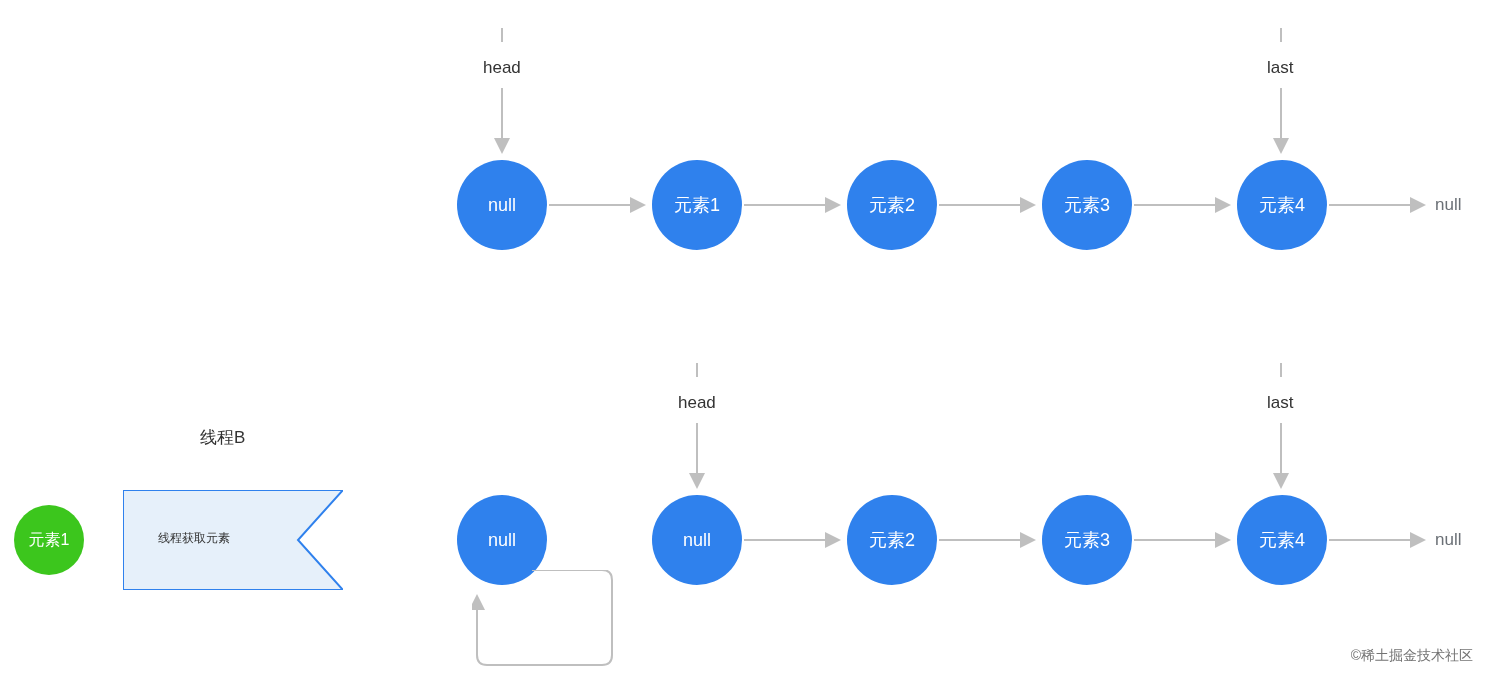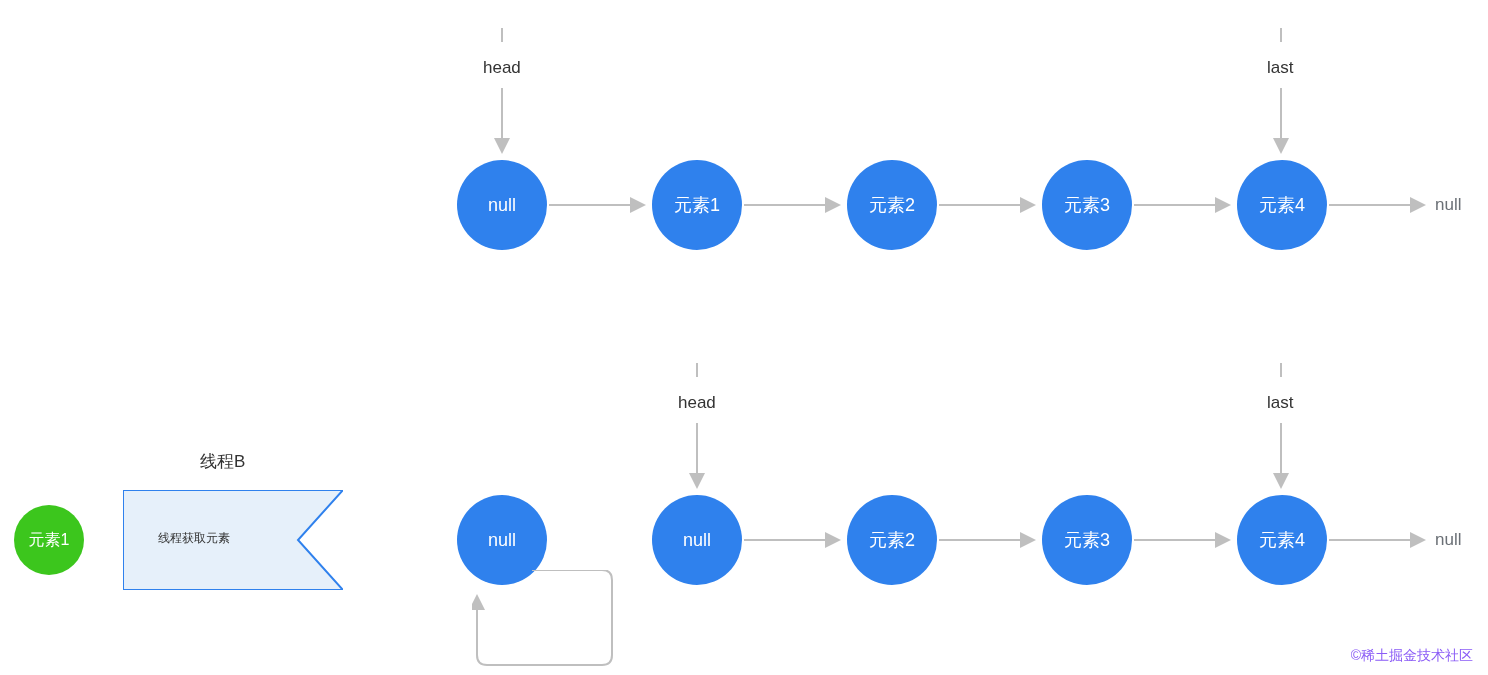--- a/index.html
+++ b/index.html
@@ -26,21 +26,21 @@
     .node.green { background: #3cc61d; width: 70px; height: 70px; font-size: 16px; }
     .label {
       color: #333;
       font-size: 17px;
     }
     .label.null { color: #6b7076; }
     .watermark {
       position: absolute;
       right: 15px;
       bottom: 10px;
-      color: #8b5cf6;
+      color: #737373;
       font-size: 14px;
     }
   </style>
 </head>
 <body>
 
 <svg class="abs" style="left:499px; top:28px" width="6" height="14">
     <line x1="3" y1="0" x2="3" y2="14" stroke="#bfbfbf" stroke-width="2"></line>
   </svg>
 <div class="abs label" style="left:483px; top:58px">head</div>
@@ -202,21 +202,21 @@
 <svg class="abs" style="left:1329px; top:530px" width="101" height="20">
   <defs>
       <marker id="r2a3" markerWidth="8" markerHeight="8" refX="5" refY="4" orient="auto">
         <path d="M0,0 L8,4 L0,8 Z" fill="#bfbfbf"></path>
       </marker>
     </defs>
   <line x1="0" y1="10" x2="91" y2="10" stroke="#bfbfbf" stroke-width="2" marker-end="url(#r2a3)"></line>
 </svg>
 <div class="abs label null" style="left:1435px; top:530px">null</div>
 
-<div class="abs label" style="left:200px; top:450px">线程B</div>
+<div class="abs label" style="left:200px; top:426px">线程B</div>
 
 <svg class="abs" style="left:123px; top:490px" width="220" height="100">
   <path d="M 0 0 L 220 0 L 175 50 L 220 100 L 0 100 Z" fill="#e6f0fa" stroke="#2f81ed" stroke-width="2"></path>
 </svg>
 <div class="abs label" style="left:158px; top:530px; font-size:12px">线程获取元素</div>
 
 <div class="abs node green" style="left:14px; top:505px">
     <span>元素1</span>
   </div>
 

